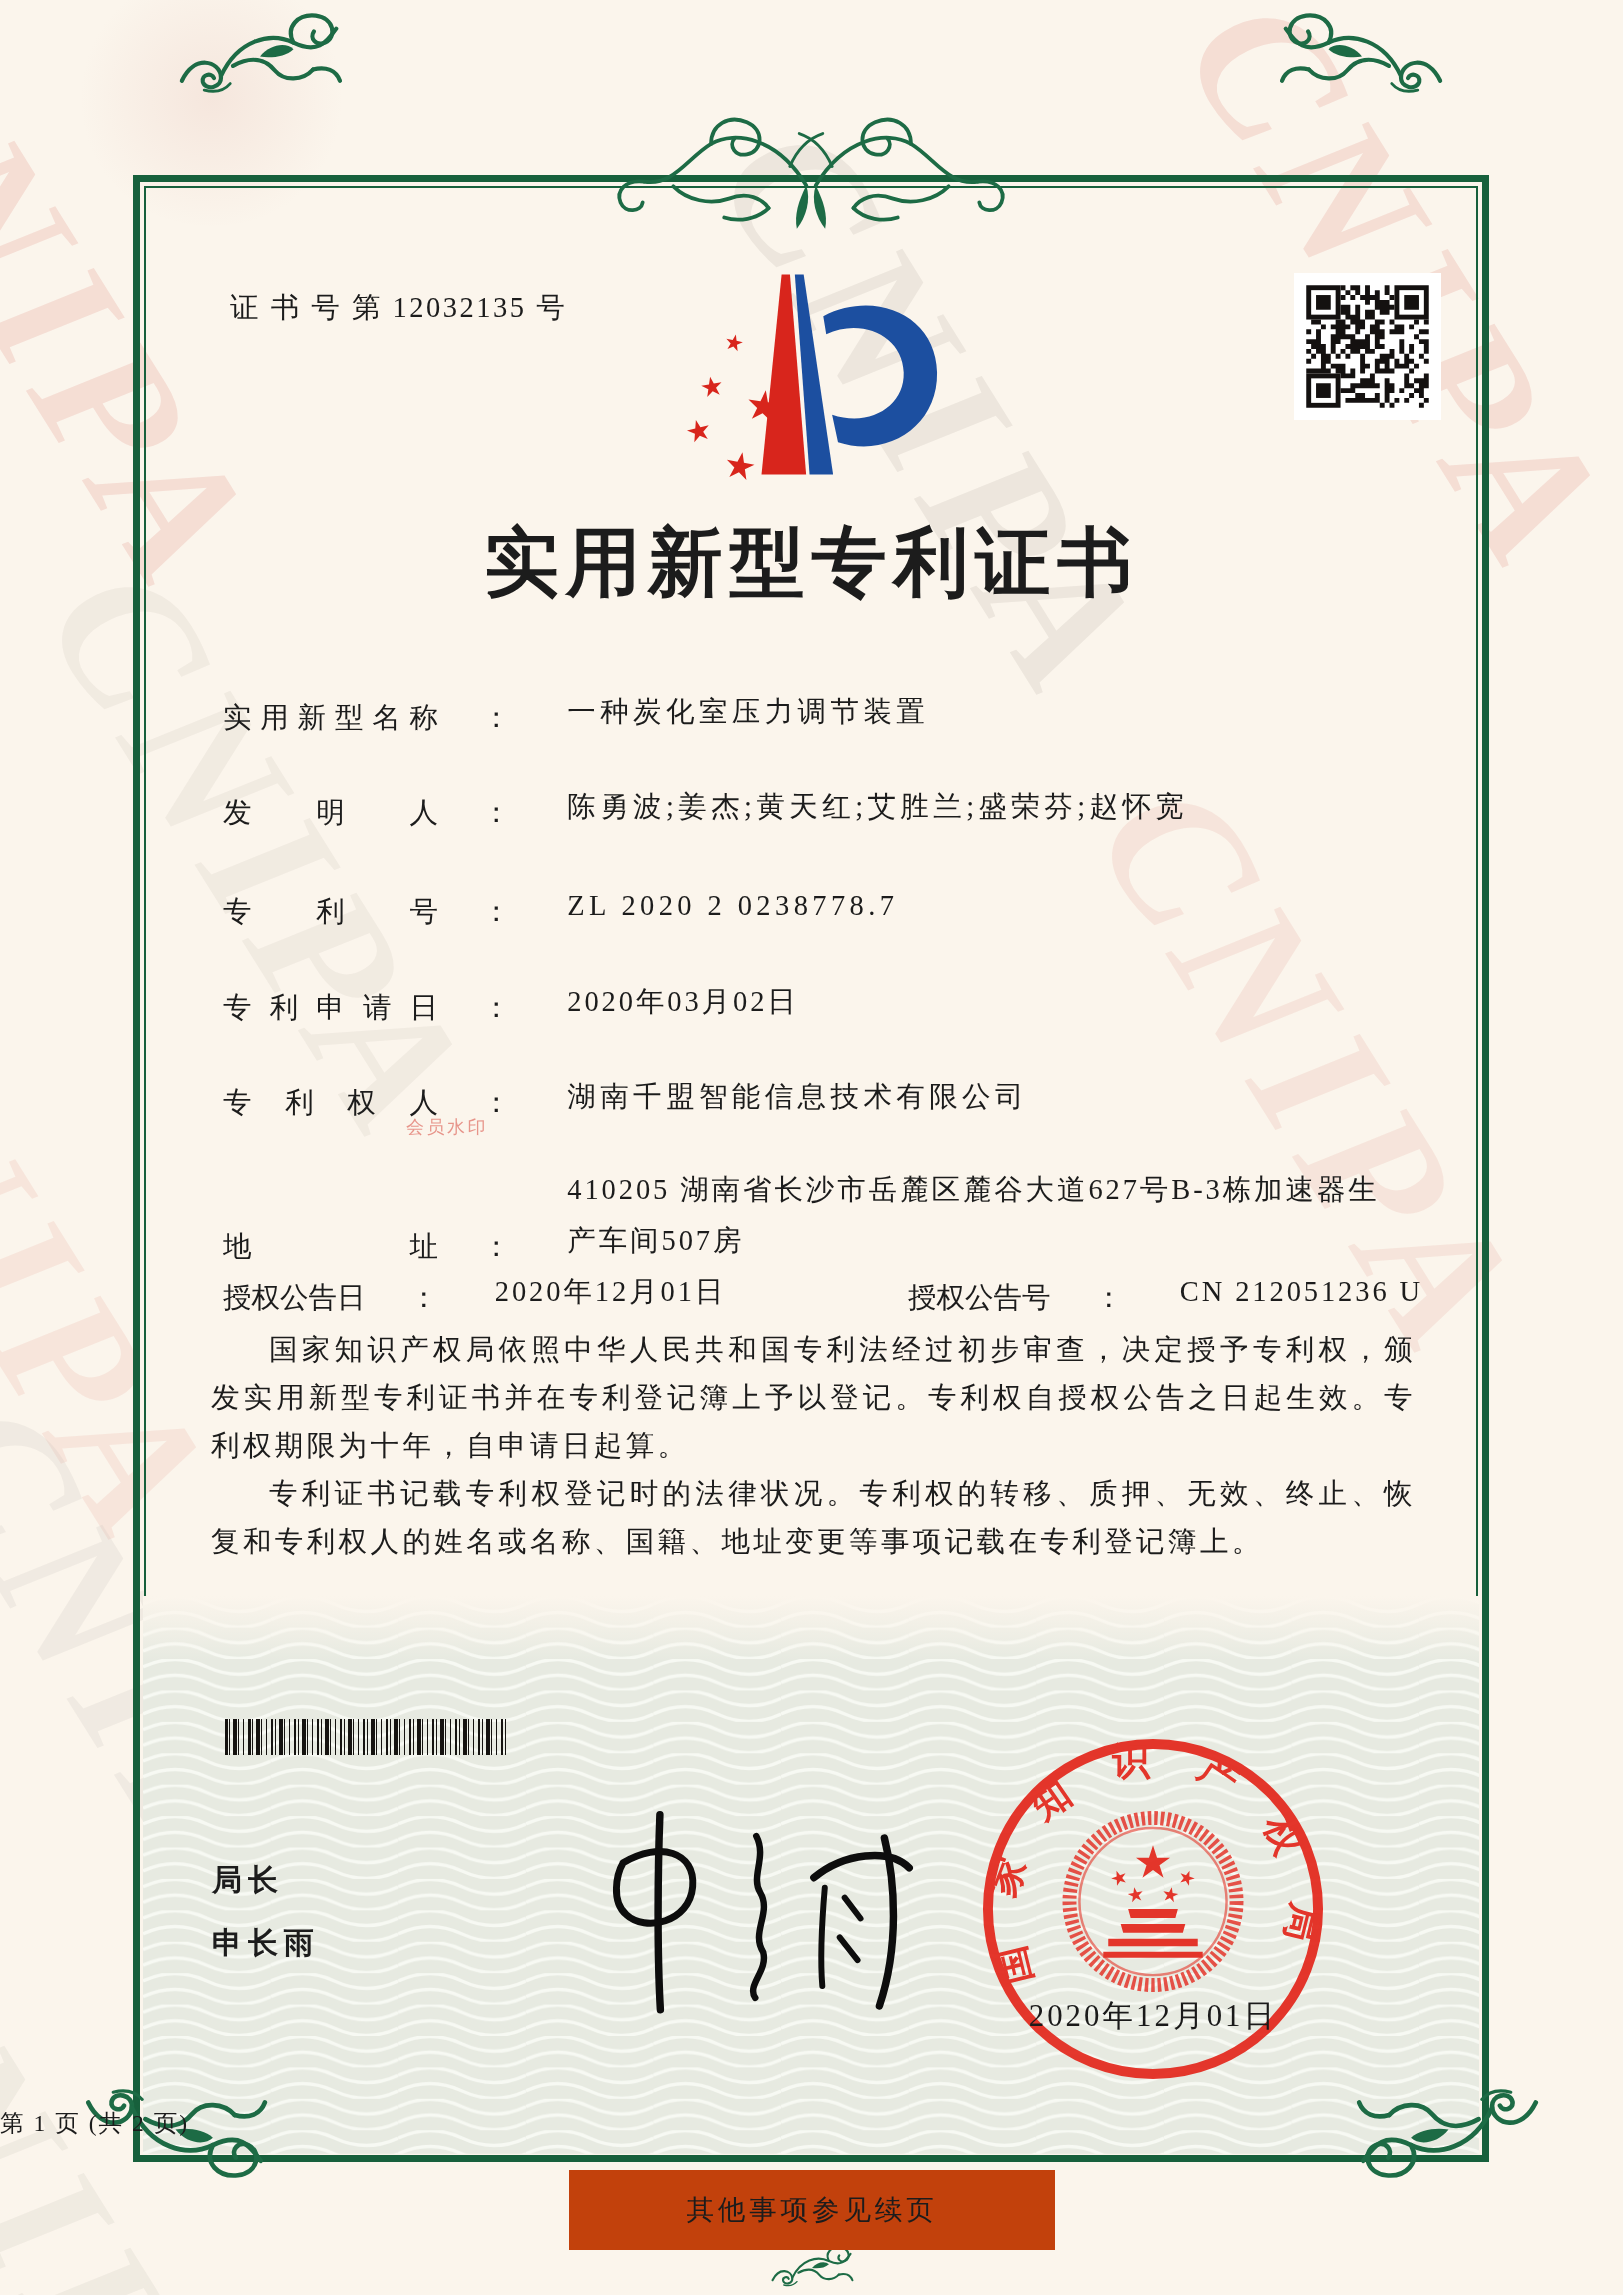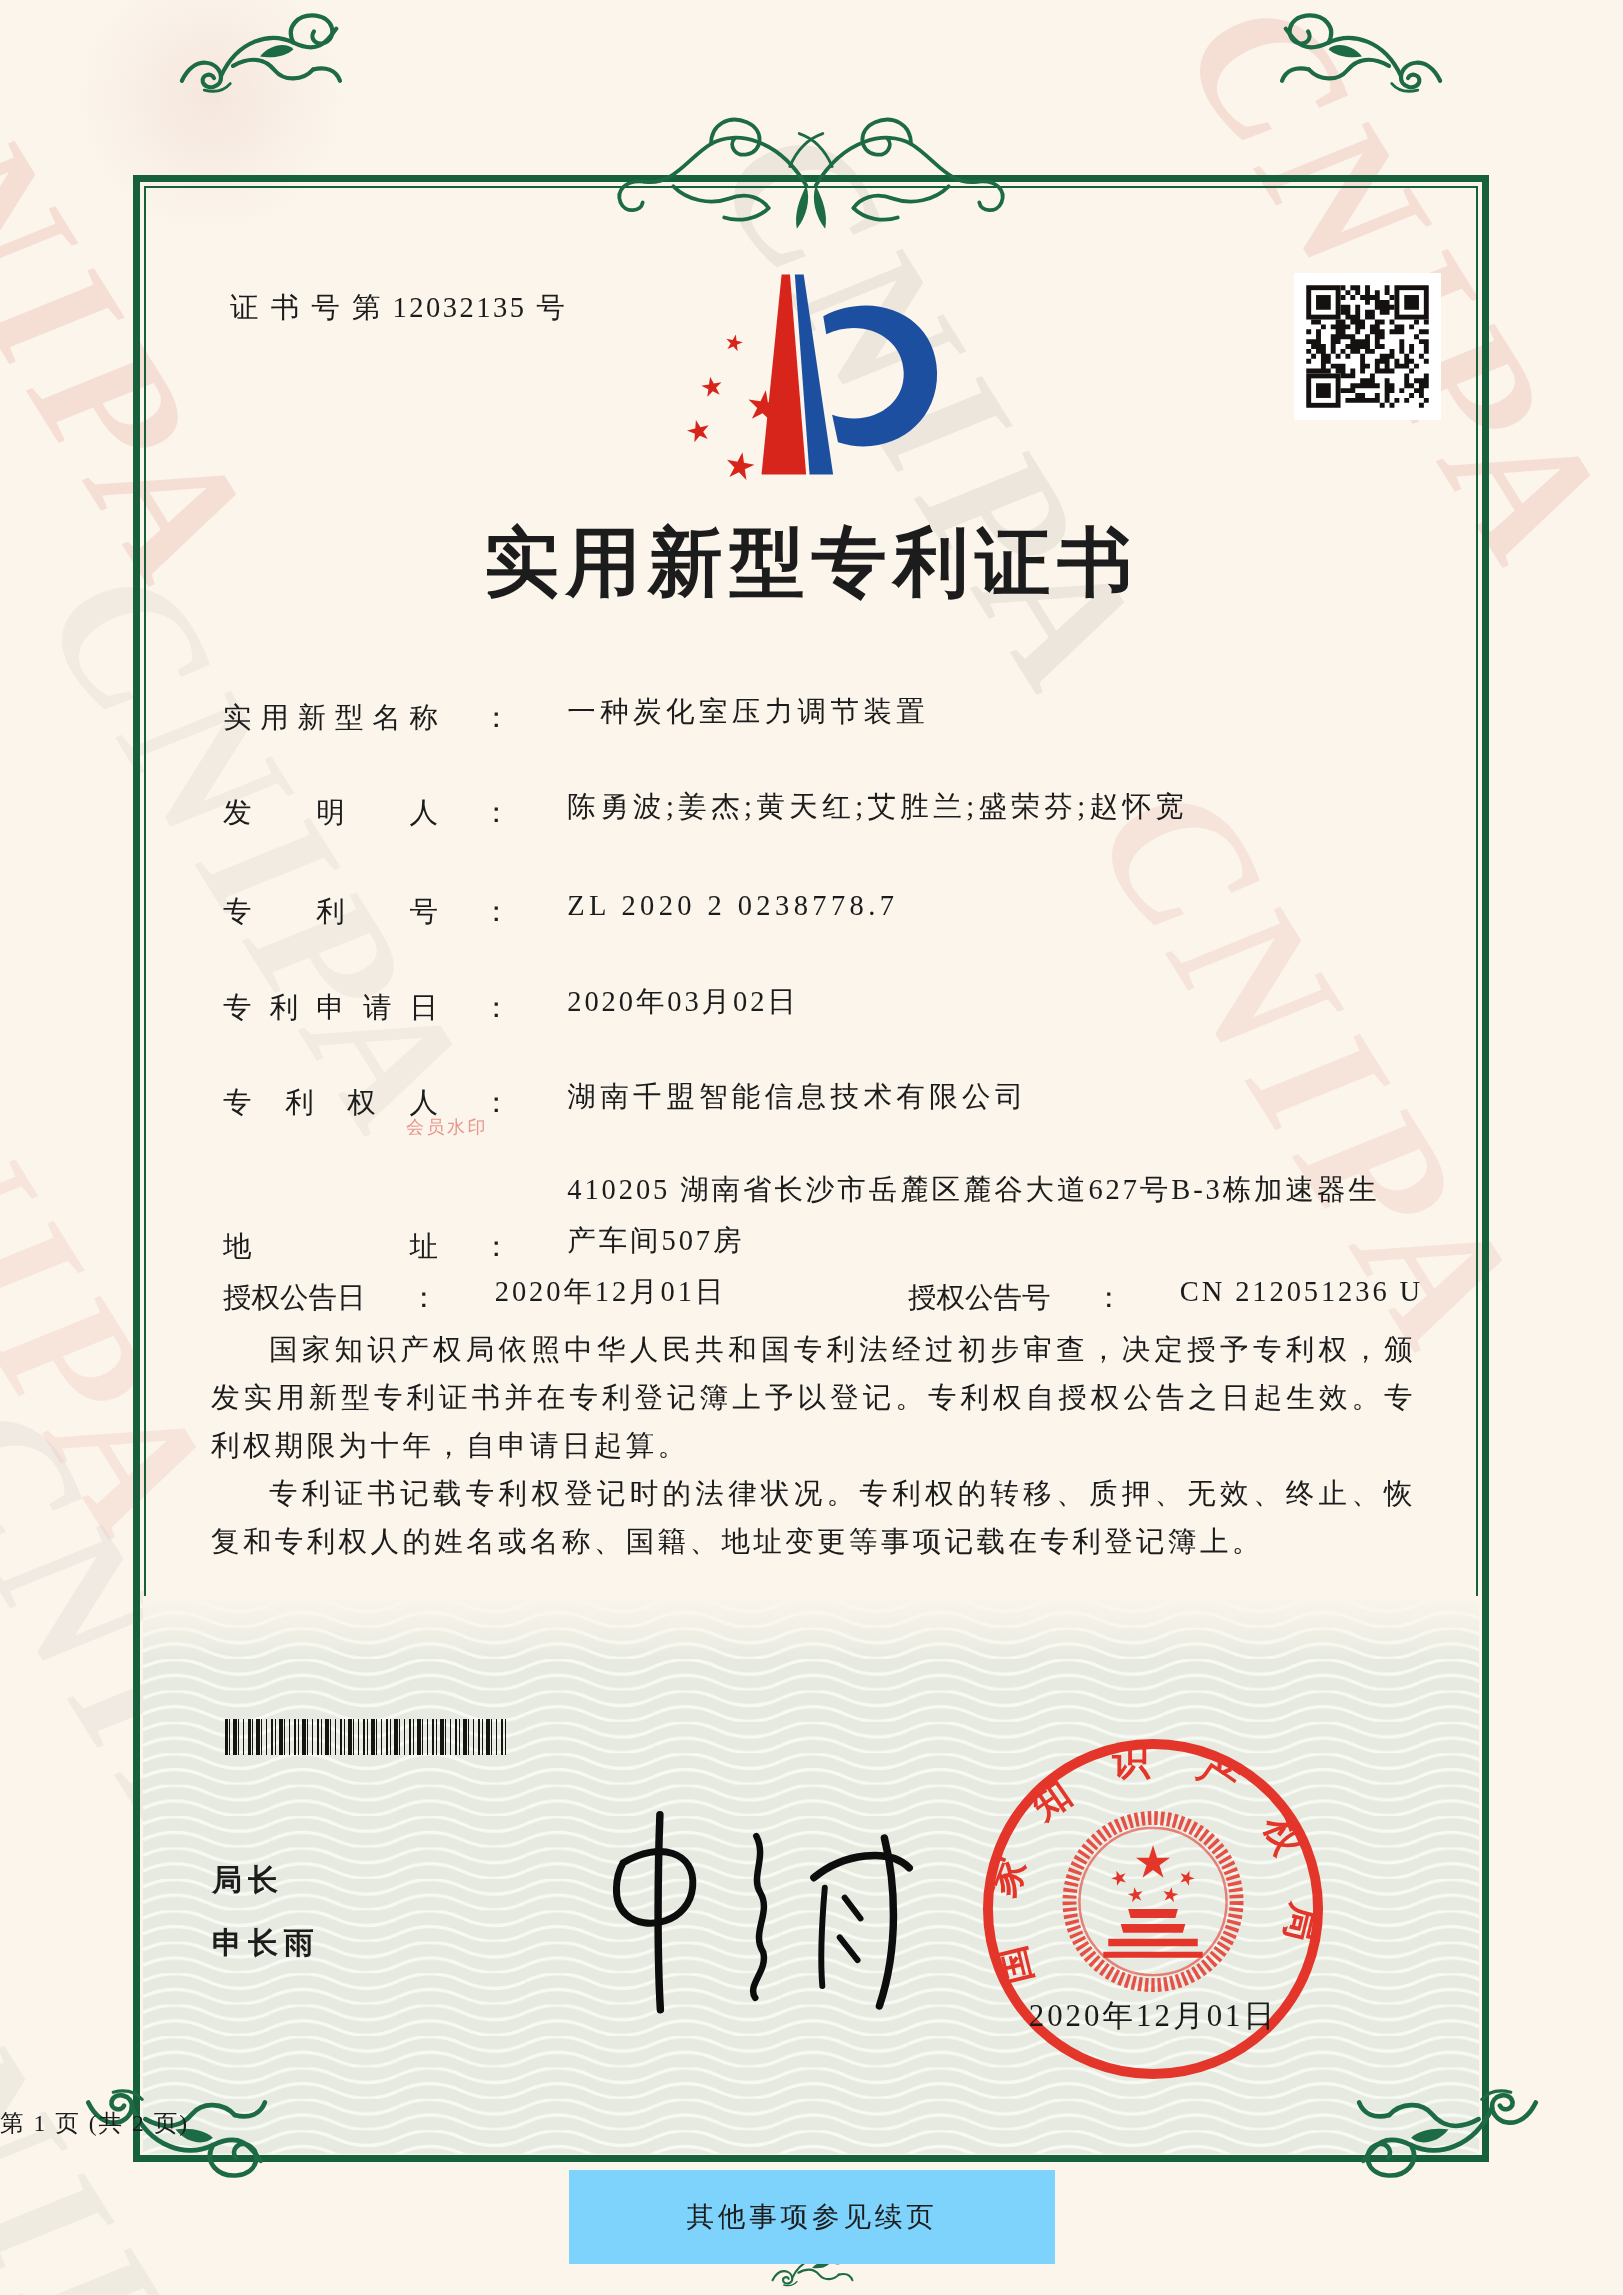--- a/index.html
+++ b/index.html
@@ -46,21 +46,21 @@
             letter-spacing:5.9px;font-family:"Liberation Sans","DejaVu Sans",sans-serif;}
   .sig-hand{position:absolute;left:496px;top:1806px;width:447px;height:211px;}
   .barcode{position:absolute;left:225px;top:1719px;width:282px;height:36px;
     background:repeating-linear-gradient(90deg,#151310 0 2.5px,rgba(0,0,0,0) 2.5px 3.9px,
       #151310 3.9px 4.9px,rgba(0,0,0,0) 4.9px 7.9px,#151310 7.9px 11.8px,rgba(0,0,0,0) 11.8px 13.3px,
       #151310 13.3px 14.2px,rgba(0,0,0,0) 14.2px 17.7px,#151310 17.7px 19px,rgba(0,0,0,0) 19px 23px);}
   .seal{position:absolute;left:979px;top:1735px;width:348px;height:348px;}
   
   .page-info{position:absolute;left:0;top:2107px;width:1623px;text-align:left;
              font-size:23.6px;letter-spacing:2px;}
-  .note-box{position:absolute;left:569px;top:2170px;width:486px;height:94px;background:#7dd3fc;
+  .note-box{position:absolute;left:569px;top:2170px;width:486px;height:80px;background:#c2410c;
             display:flex;align-items:center;justify-content:center;}
   .note-text{font-size:27.5px;letter-spacing:3.9px;}
   
   .flourish{position:absolute;}
   .band{position:absolute;left:541px;top:110px;width:540px;height:132px;}
 </style>
 </head>
 <body>
 
 <svg width="0" height="0" style="position:absolute" aria-hidden="true">

